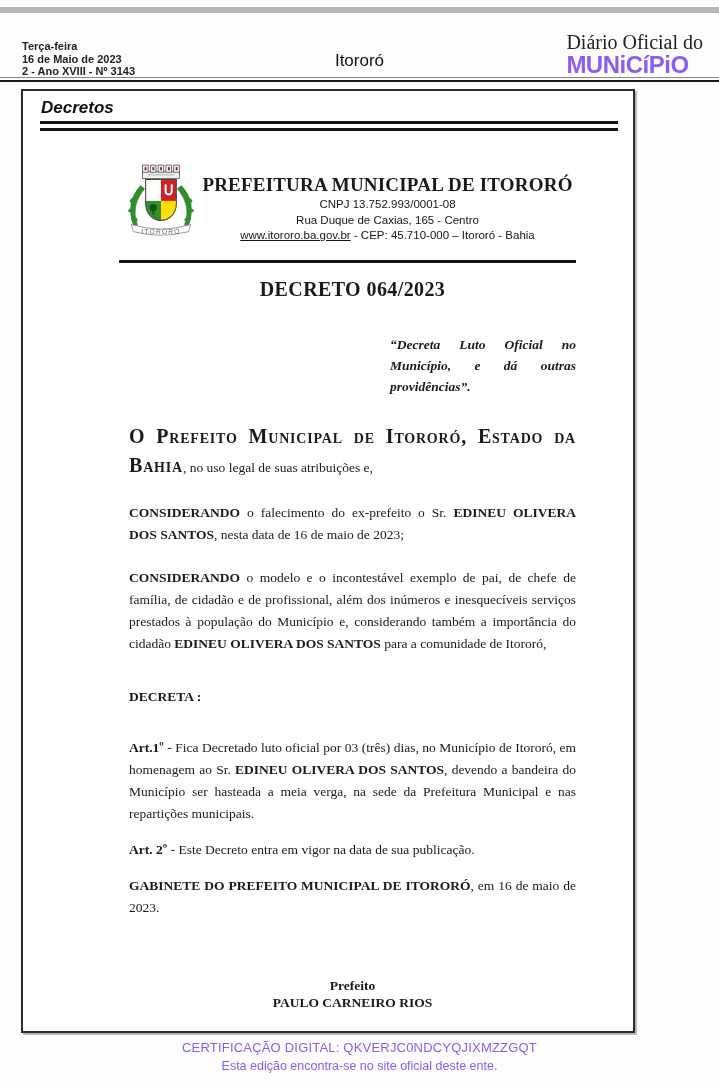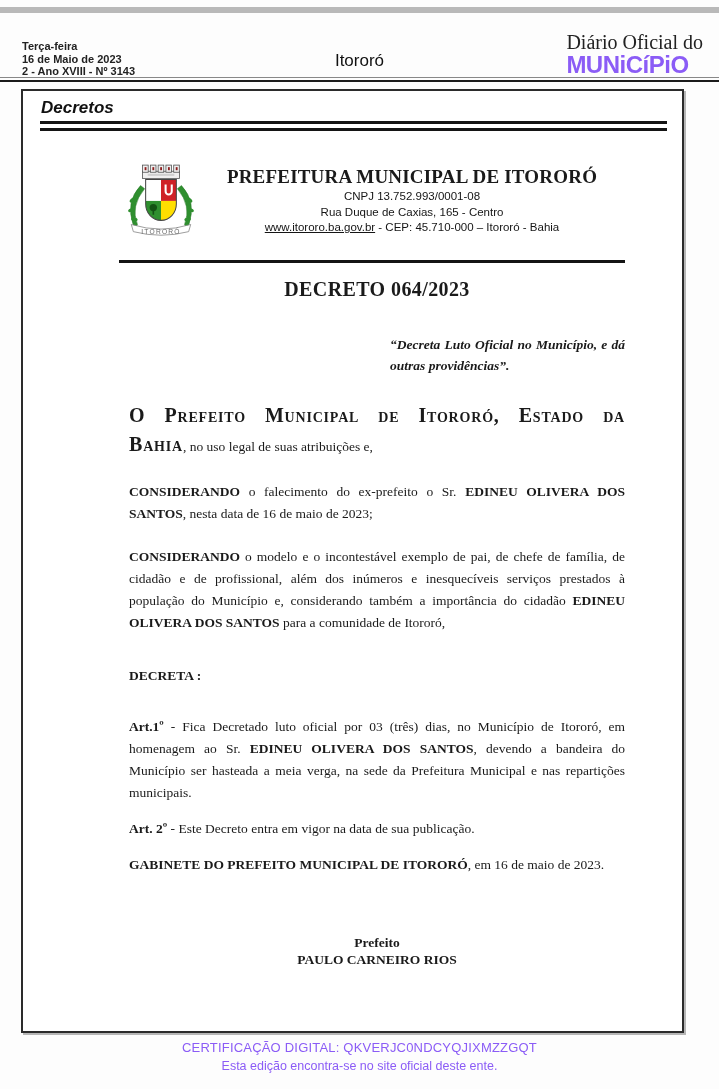--- a/index.html
+++ b/index.html
@@ -15,30 +15,30 @@
   .mast-city{position:absolute;left:0;right:0;top:51px;text-align:center;
     font-family:"Liberation Sans",sans-serif;font-size:17px;color:#111;}
   .mast-logo{position:absolute;right:16px;top:32px;text-align:left;line-height:1;}
   .mast-logo .l1{font-family:"Liberation Serif",serif;font-size:20px;color:#222;}
   .mast-logo .l2{font-family:"Liberation Sans",sans-serif;font-weight:bold;font-size:24px;
     letter-spacing:-0.5px;color:#8b5cf6;margin-top:1px;}
   .mast-rule{position:absolute;top:77px;left:0;width:719px;height:2px;
     border-top:1px solid #888;border-bottom:2px solid #1b1b1b;}
 
   
-  .doc-box{position:absolute;top:89px;left:21px;width:663px;height:944px;background:#fff;
+  .doc-box{position:absolute;top:89px;left:21px;width:614px;height:944px;background:#fff;
     border:2px solid #2b2b2b;box-shadow:2px 2px 0 rgba(0,0,0,0.28);box-sizing:border-box;}
   .section-title{margin:7px 0 0 18px;font-family:"Liberation Sans",sans-serif;
     font-weight:bold;font-style:italic;font-size:17px;color:#111;}
   .double-rule{margin:3px 15px 0 17px;height:4px;border-top:3px solid #141414;border-bottom:3px solid #141414;}
 
   .doc-content{margin:30px 57px 0 106px;}
 
   
-  .letterhead{display:flex;align-items:flex-start;}
+  .letterhead{display:flex;align-items:center;}
   .emblem{flex:none;width:76px;margin-left:-6px;}
   .letterhead-text{flex:1;text-align:center;padding-top:5px;}
   .lh-title{font-weight:bold;font-size:19px;letter-spacing:0.2px;}
   .lh-line{font-family:"Liberation Sans",sans-serif;font-size:11.5px;line-height:14.5px;color:#151515;margin-top:1px;}
   .thick-rule{height:3px;background:#141414;margin:9px 0 0 -10px;}
 
   .decree-title{text-align:center;font-weight:bold;font-size:20px;letter-spacing:0.4px;margin-top:15px;}
 
   .epigraph{margin-top:33px;margin-left:261px;text-align:justify;
     font-weight:bold;font-style:italic;font-size:13.5px;line-height:21px;}

